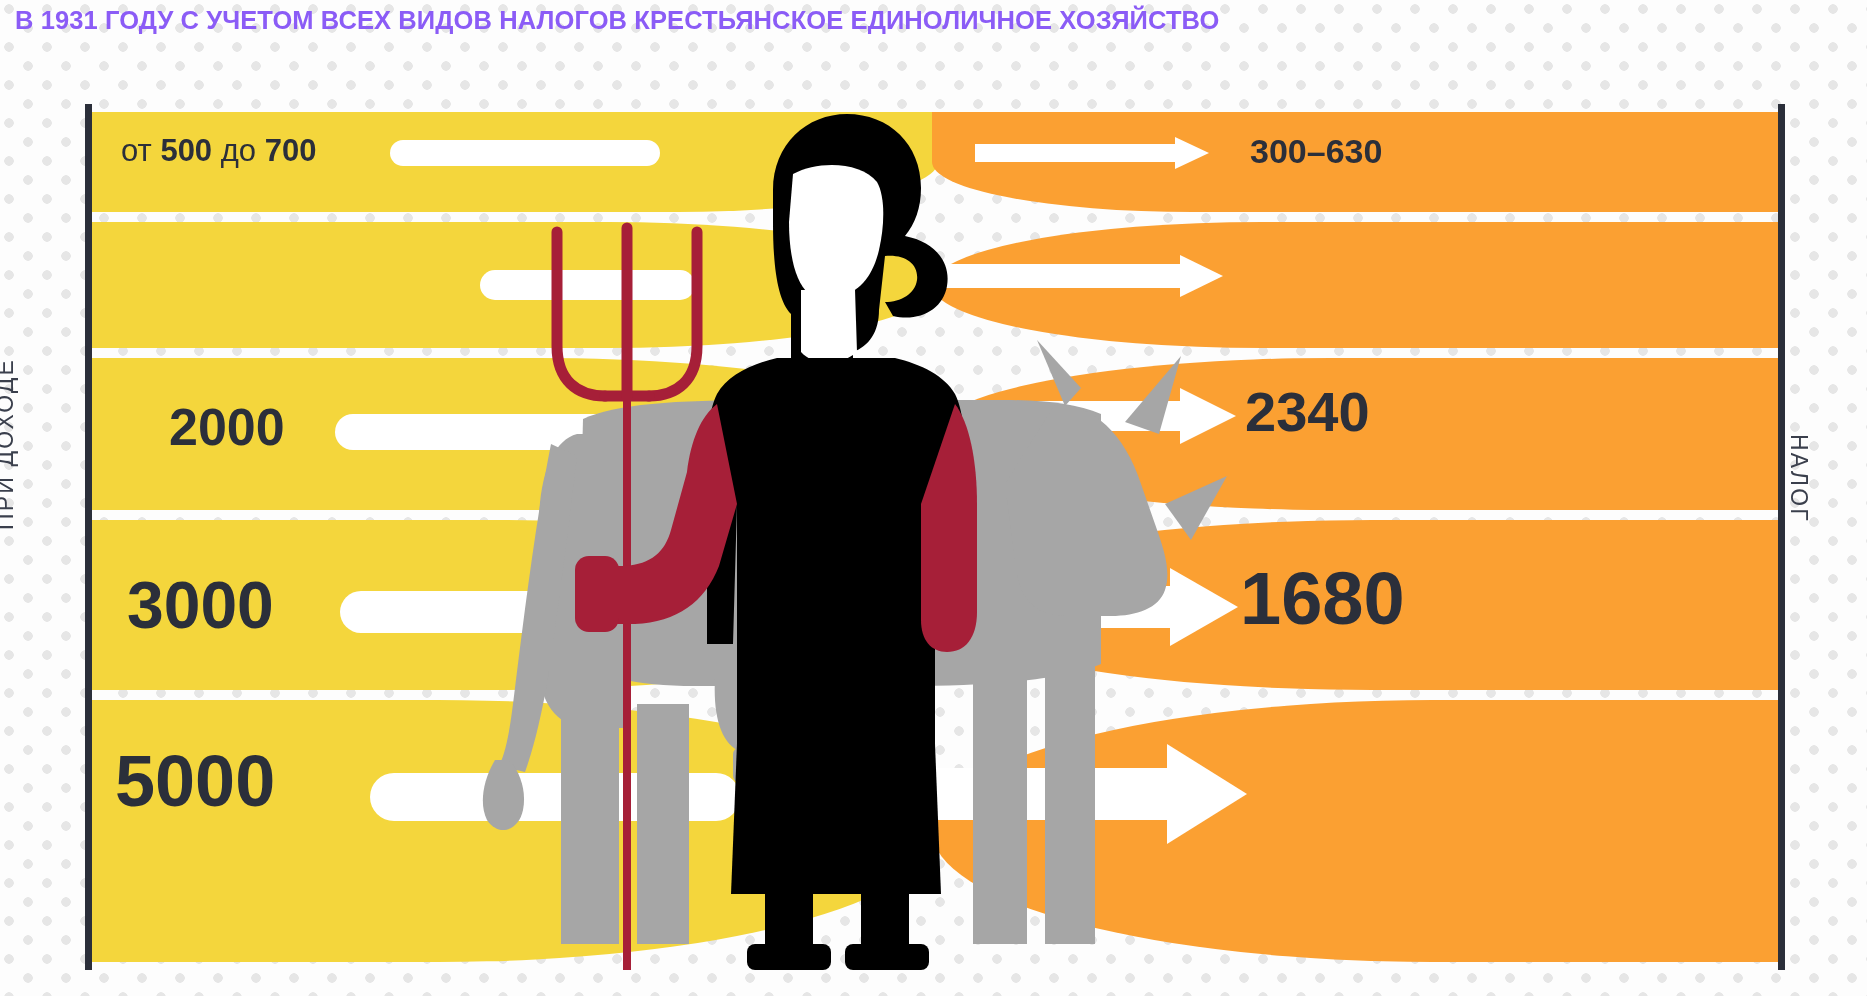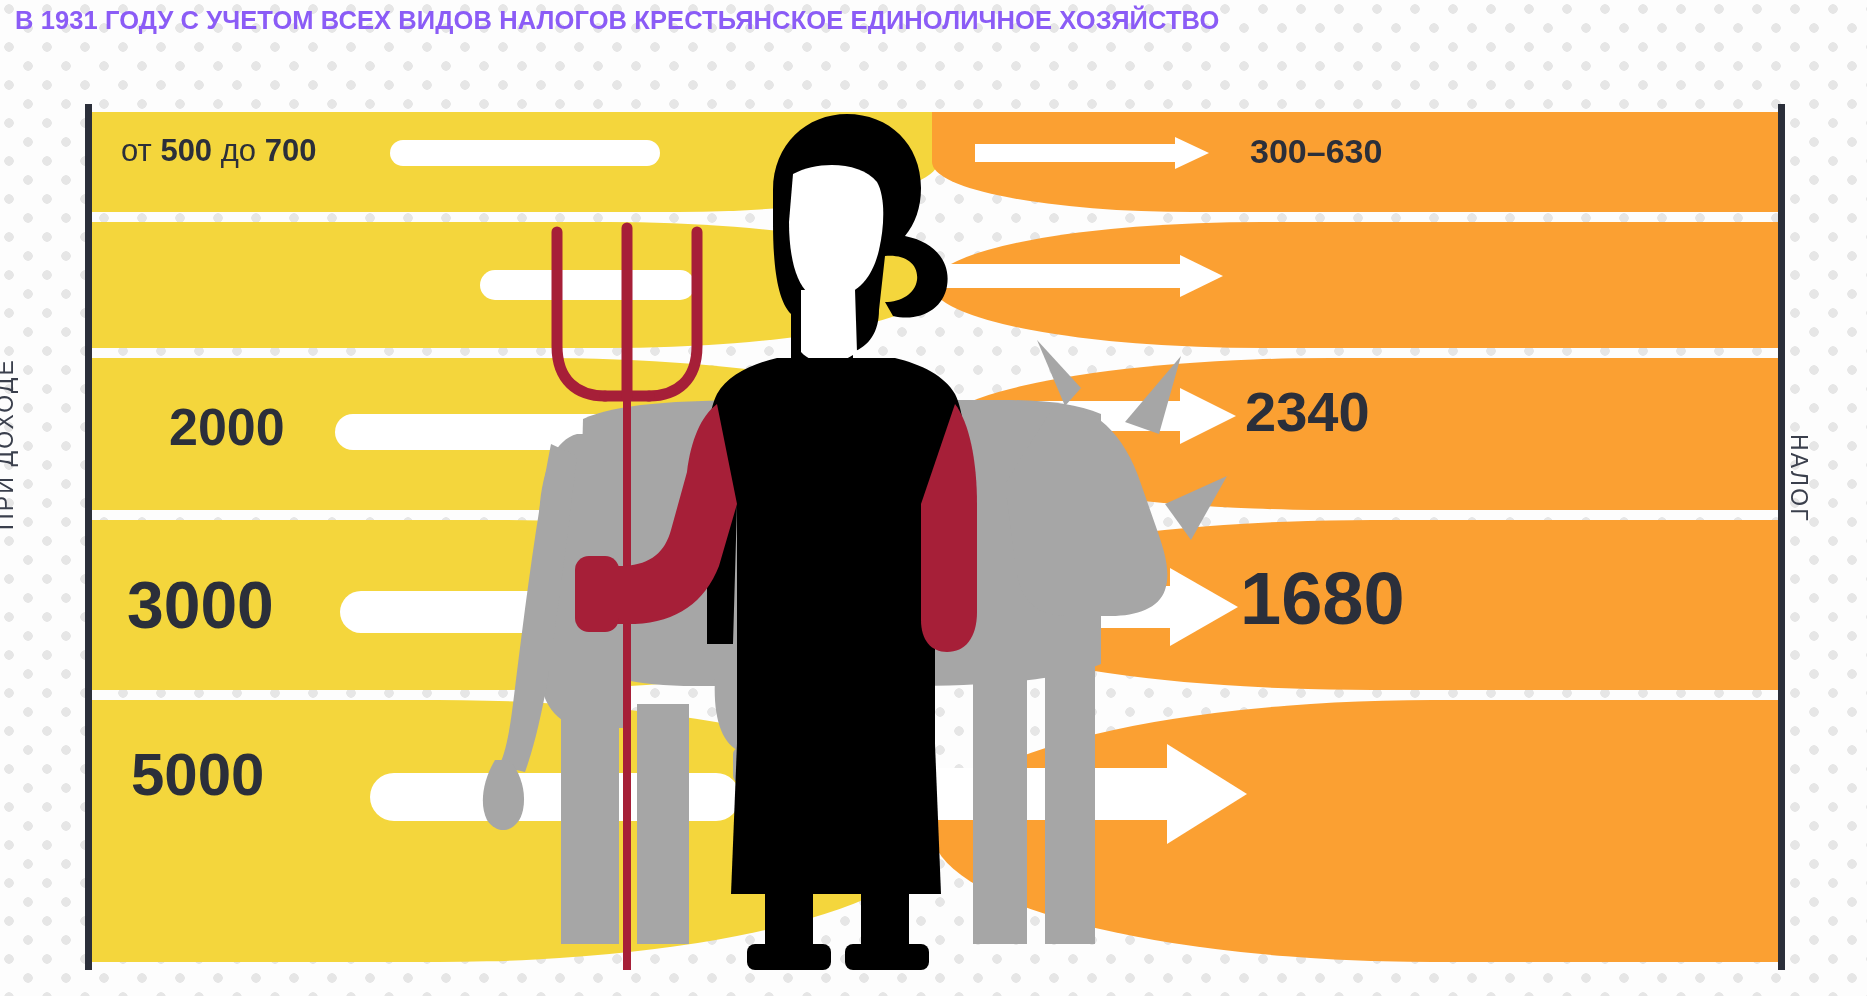--- a/index.html
+++ b/index.html
@@ -237,21 +237,21 @@
     <div class="shaft" style="top:18px; width:292px; height:42px;"></div>
     <div class="head" style="left:285px; top:0px; border-width:39px 0 39px 68px;"></div>
   </div>
   <div class="tax-value" style="left:1155px; top:458px; font-size:74px;">1680</div>
 
   <div class="band" style="top:596px; height:262px;">
     <div class="half left" style="border-radius:0 500px 500px 0 / 0 131px 131px 0;"></div>
     <div class="half right" style="border-radius:500px 0 0 500px / 131px 0 0 131px;"></div>
   </div>
   <div class="rule" style="top:669px; left:285px; width:370px; height:48px;"></div>
-  <div class="income-label" style="left:30px; top:641px; font-size:60px; font-weight:bold;margin-left:16px;">5000</div>
+  <div class="income-label" style="left:30px; top:641px; font-size:72px; font-weight:bold;">5000</div>
   <div class="arrow" style="left:760px; top:640px; width:400px; height:100px;">
     <div class="shaft" style="top:24px; width:330px; height:52px;"></div>
     <div class="head" style="left:322px; top:0px; border-width:50px 0 50px 80px;"></div>
   </div>
 
   <svg id="illustration" viewBox="0 0 800 866" preserveAspectRatio="none">
 
     <g fill="#A6A6A6">
 
       <path d="M118 315

